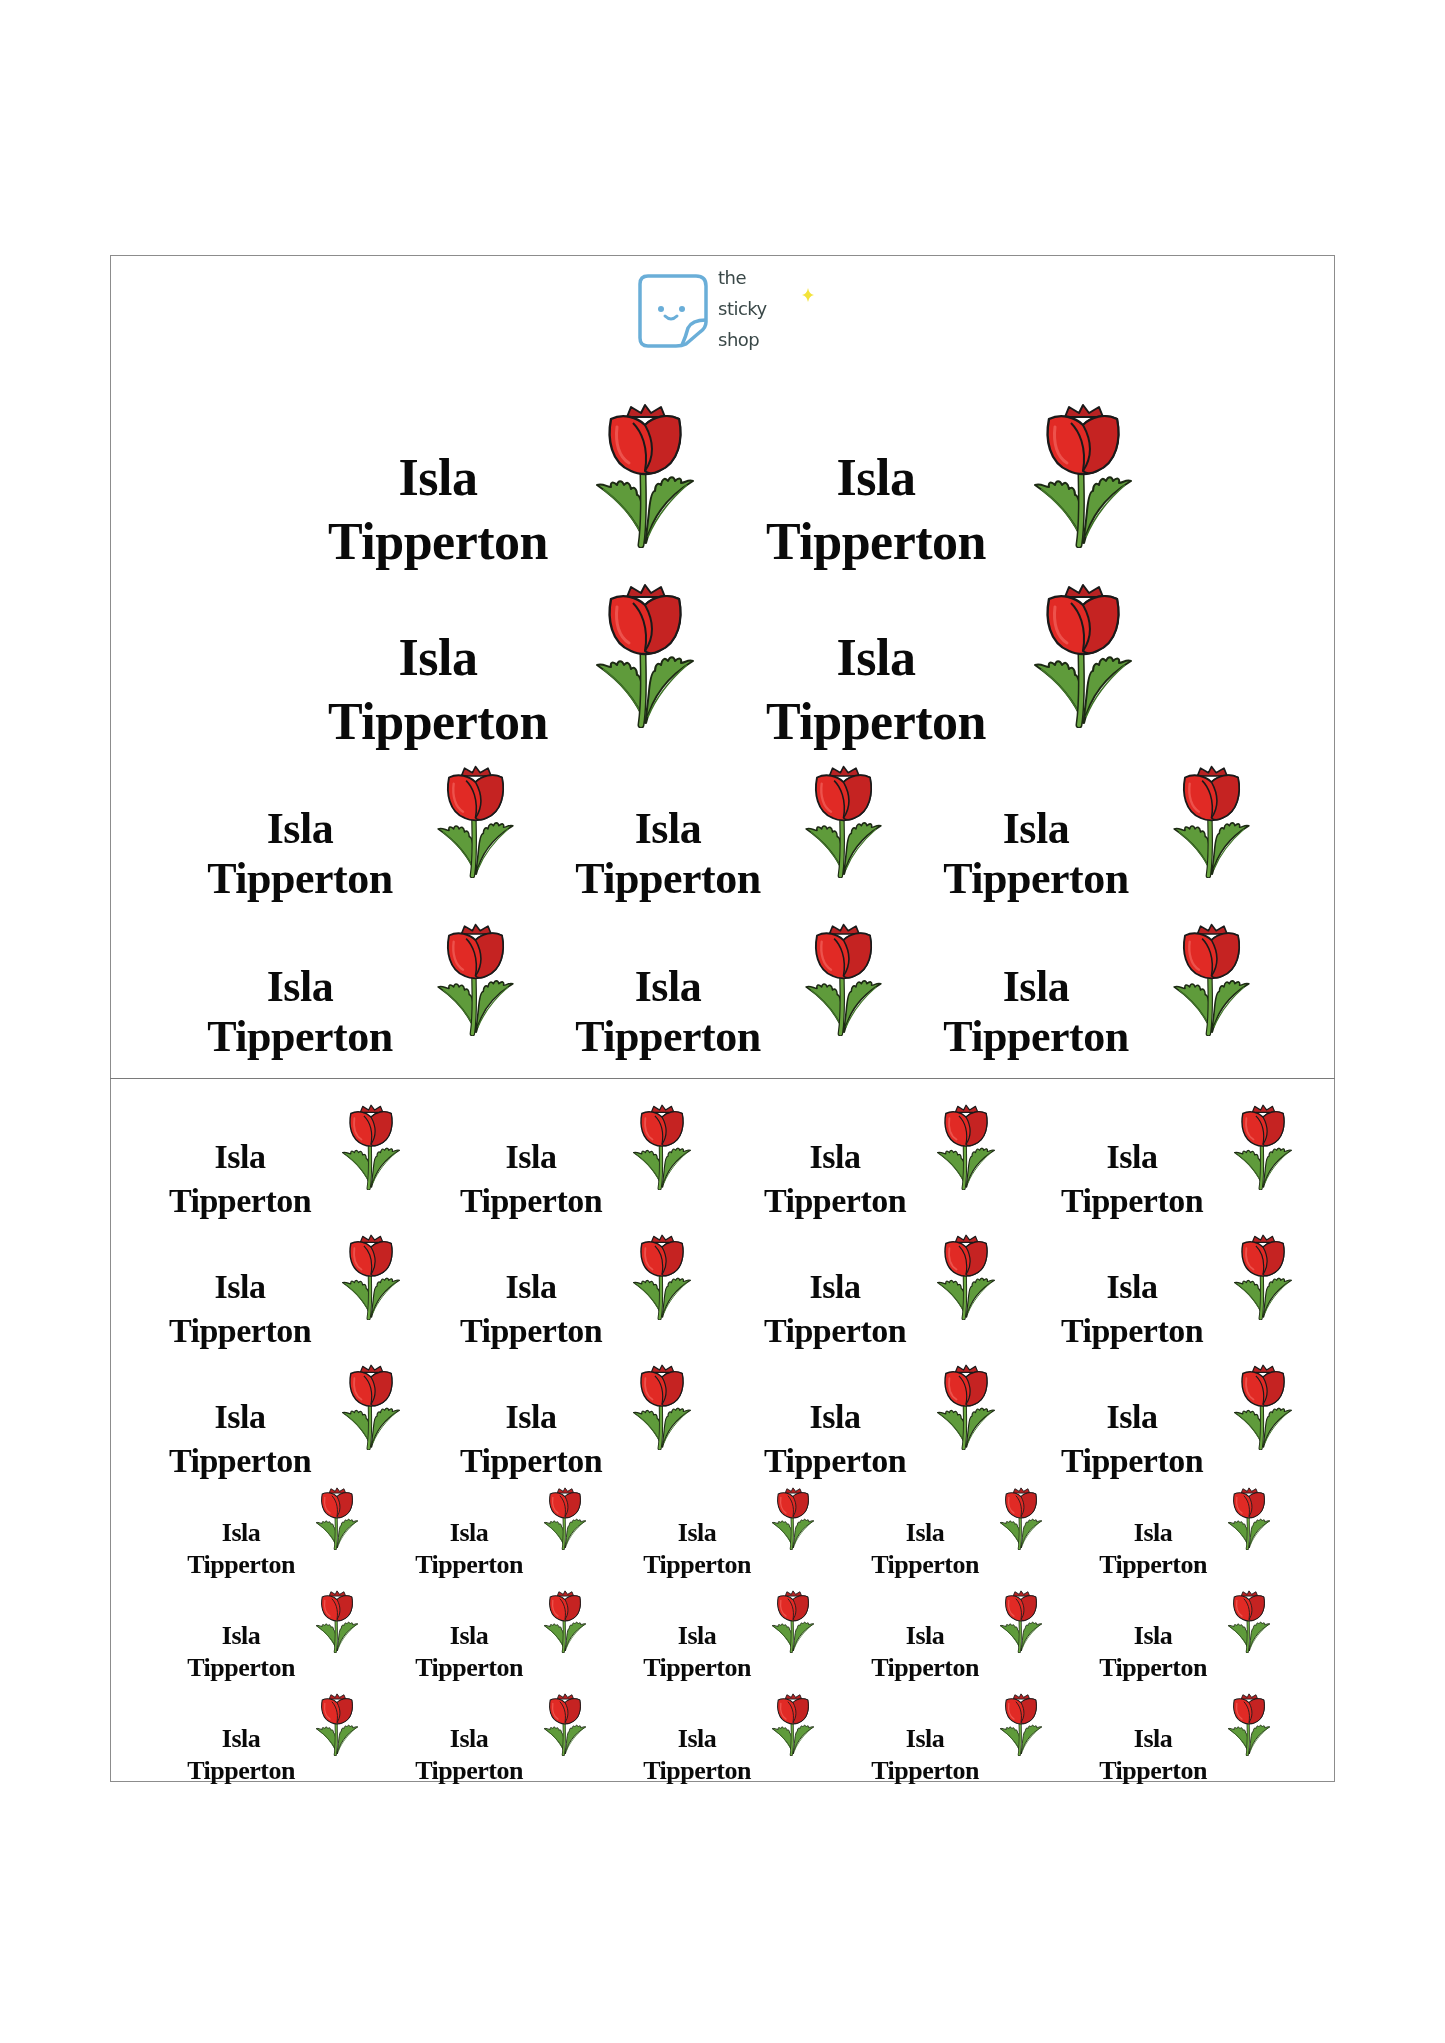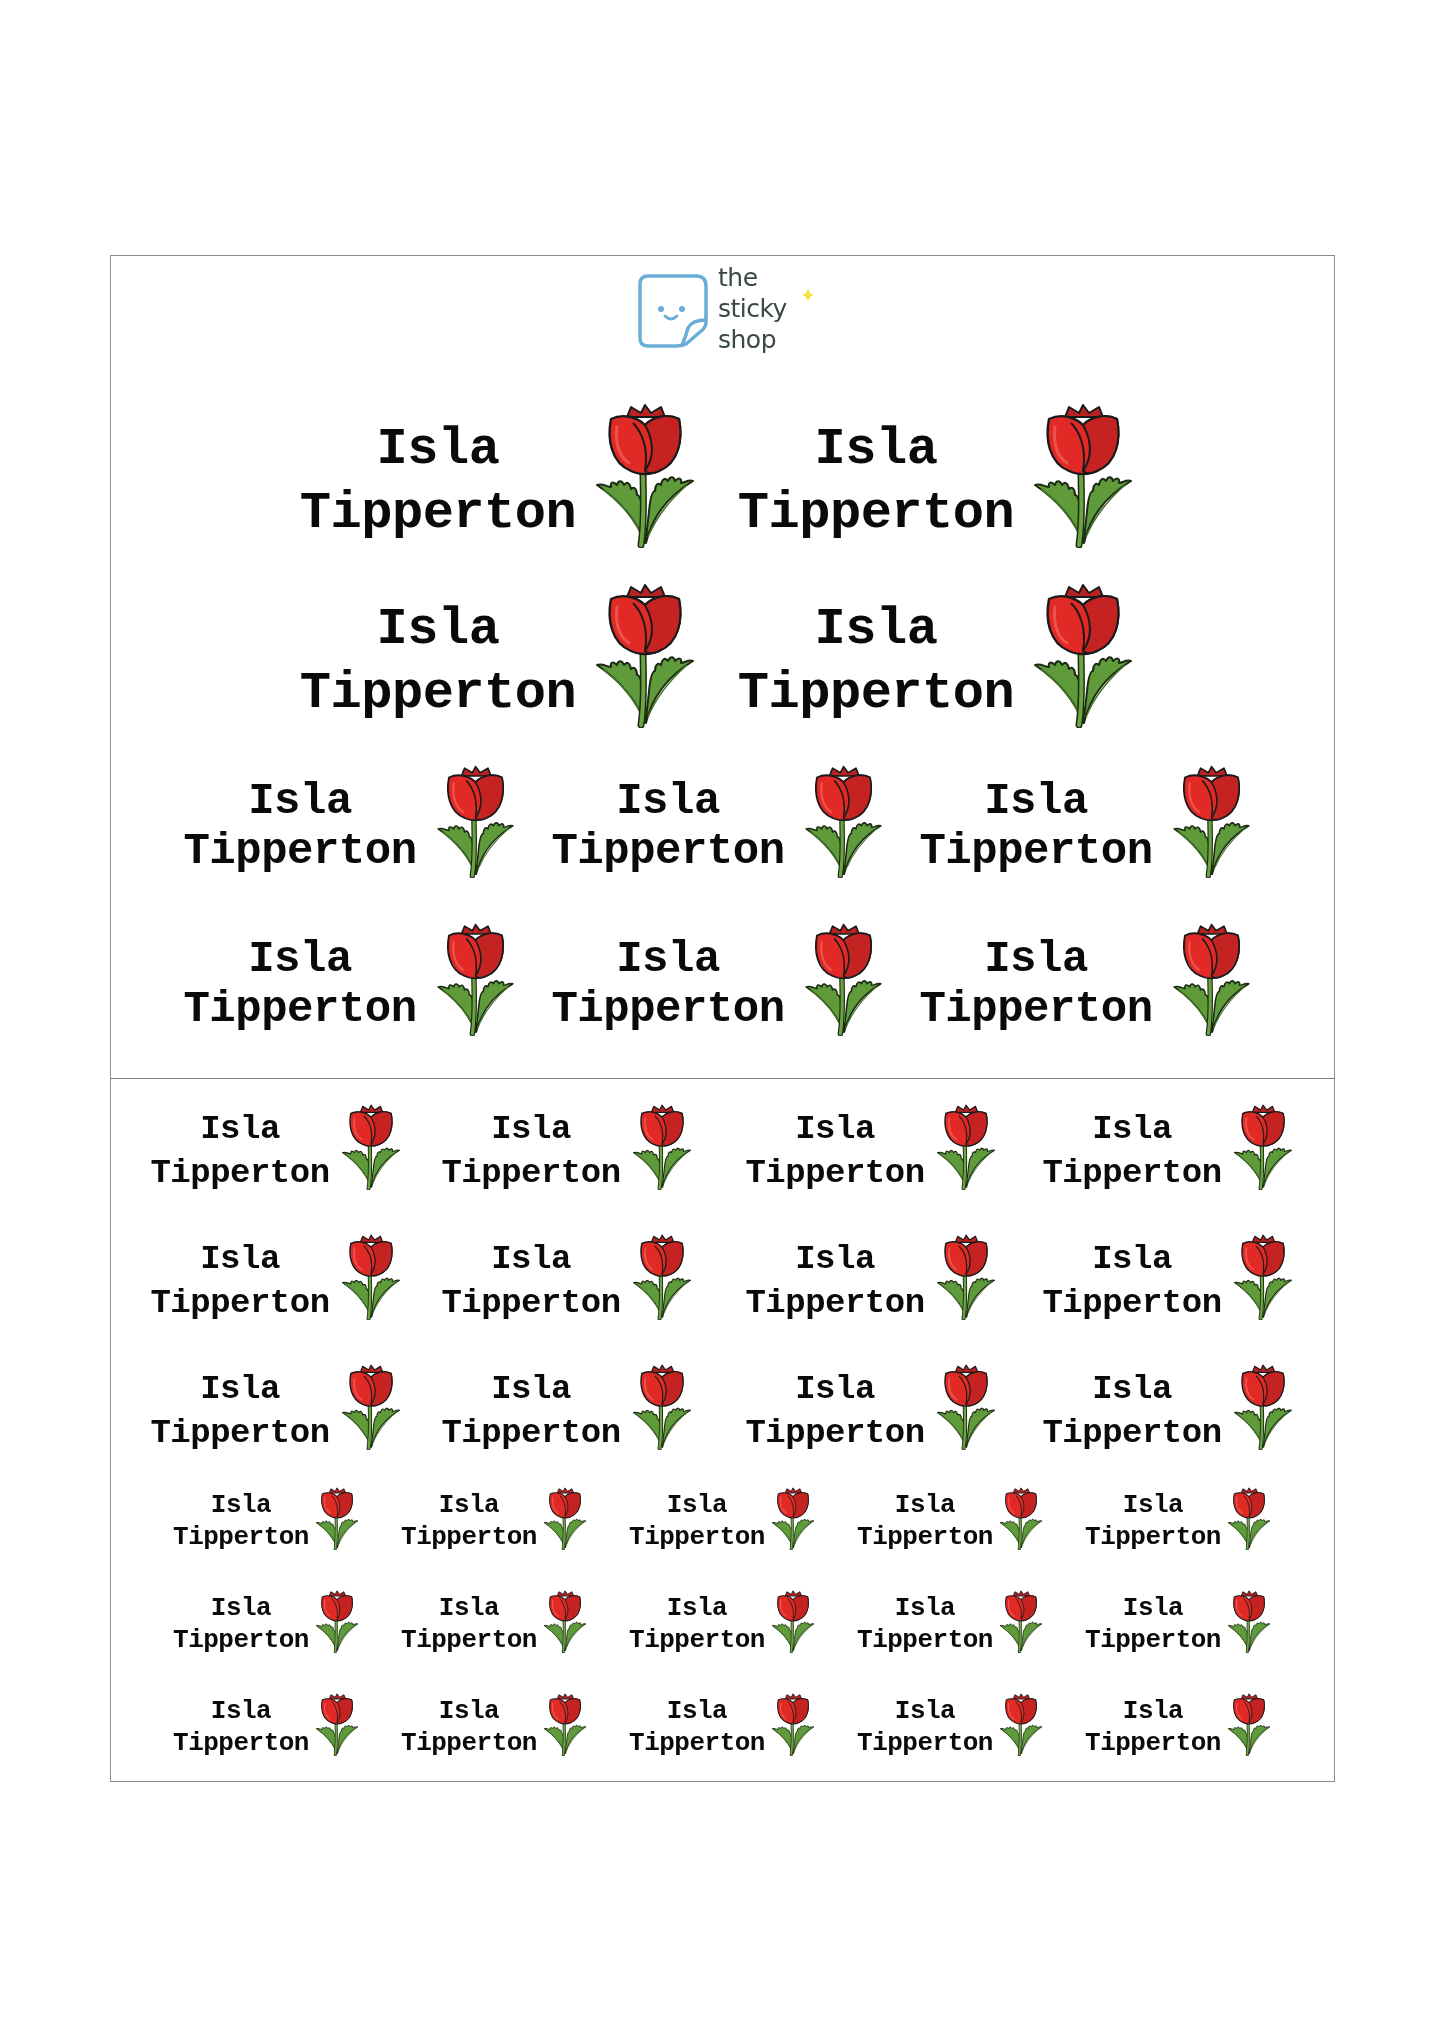--- a/index.html
+++ b/index.html
@@ -5,28 +5,28 @@
   html, body { margin: 0; padding: 0; background: #ffffff; }
   body { width: 1445px; height: 2043px; position: relative; overflow: hidden;
          font-family: "DejaVu Sans", "Liberation Sans", sans-serif; }
   .sheet { position: absolute; left: 110px; top: 255px; width: 1223px; height: 1525px;
            border: 1.5px solid #8c8c8c; box-sizing: content-box; }
   .divider { position: absolute; left: 110px; top: 1078px; width: 1225px; height: 0;
              border-top: 1.5px solid #7a7a7a; }
   .logo { position: absolute; left: 634px; top: 262px; width: 190px; height: 100px; }
   .logo-icon { position: absolute; left: 2px; top: 10px; width: 74px; height: 76px; }
   .logo-text { position: absolute; left: 84px; top: 0; color: #3a4848; font-weight: normal;
-               font-family: "DejaVu Sans", sans-serif; font-size: 25px; line-height: 31px;
+               font-family: "DejaVu Sans", sans-serif; font-size: 18px; line-height: 31px;
                letter-spacing: -0.5px; }
   .logo-text span { display: block; }
   .sparkle { position: absolute; left: 168px; top: 26px; width: 12px; height: 14px; }
   .sticker { position: absolute; }
   .name { position: absolute; text-align: center; color: #0a0a0a; font-weight: bold;
-          font-family: Liberation Mono, monospace; white-space: nowrap;
-          transform: translateX(-50%); letter-spacing: -0.5px; }
+          font-family: Liberation Serif, serif; white-space: nowrap;
+          transform: translateX(-50%); letter-spacing: -0.5px; margin-top: 28px; }
   .name span { display: block; }
   .tulip { position: absolute; }
 </style>
 </head>
 <body>
 
 <svg width="0" height="0" style="position:absolute">
   <defs>
     <symbol id="tulip" viewBox="0 0 104 145">
 

